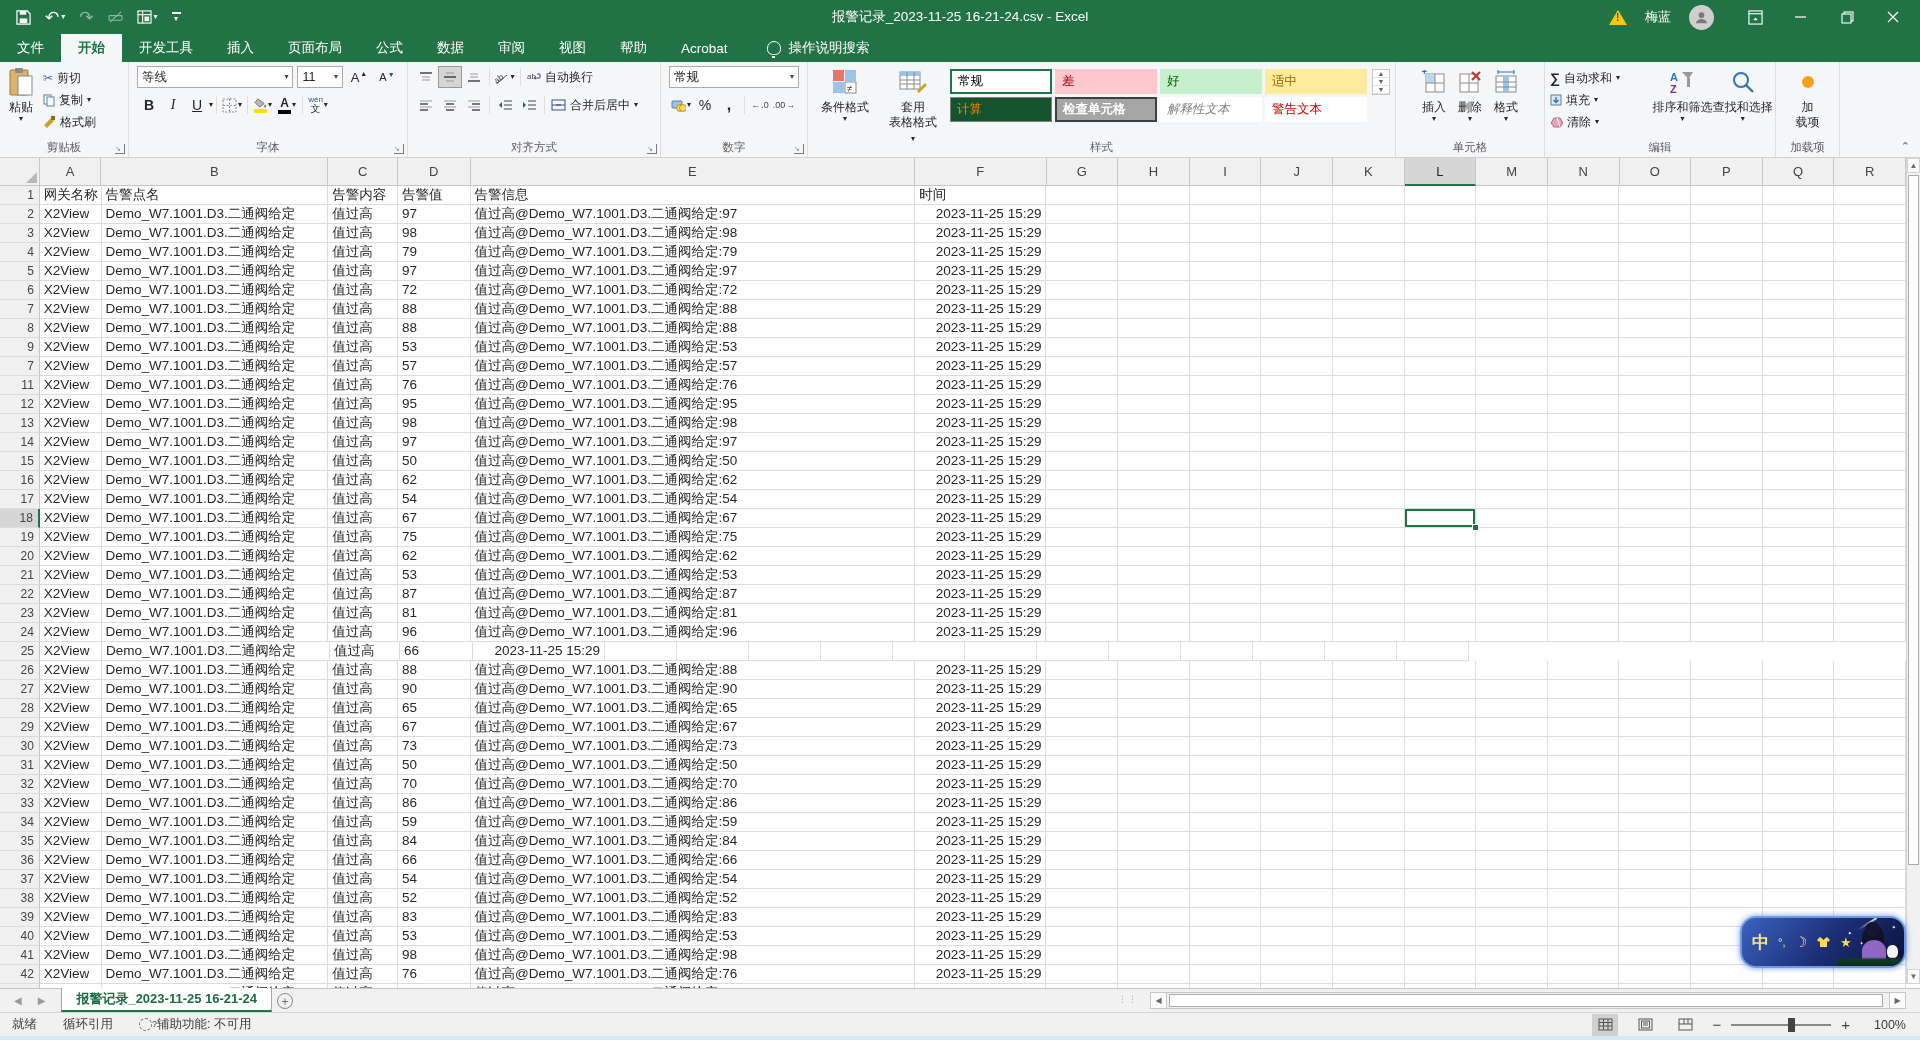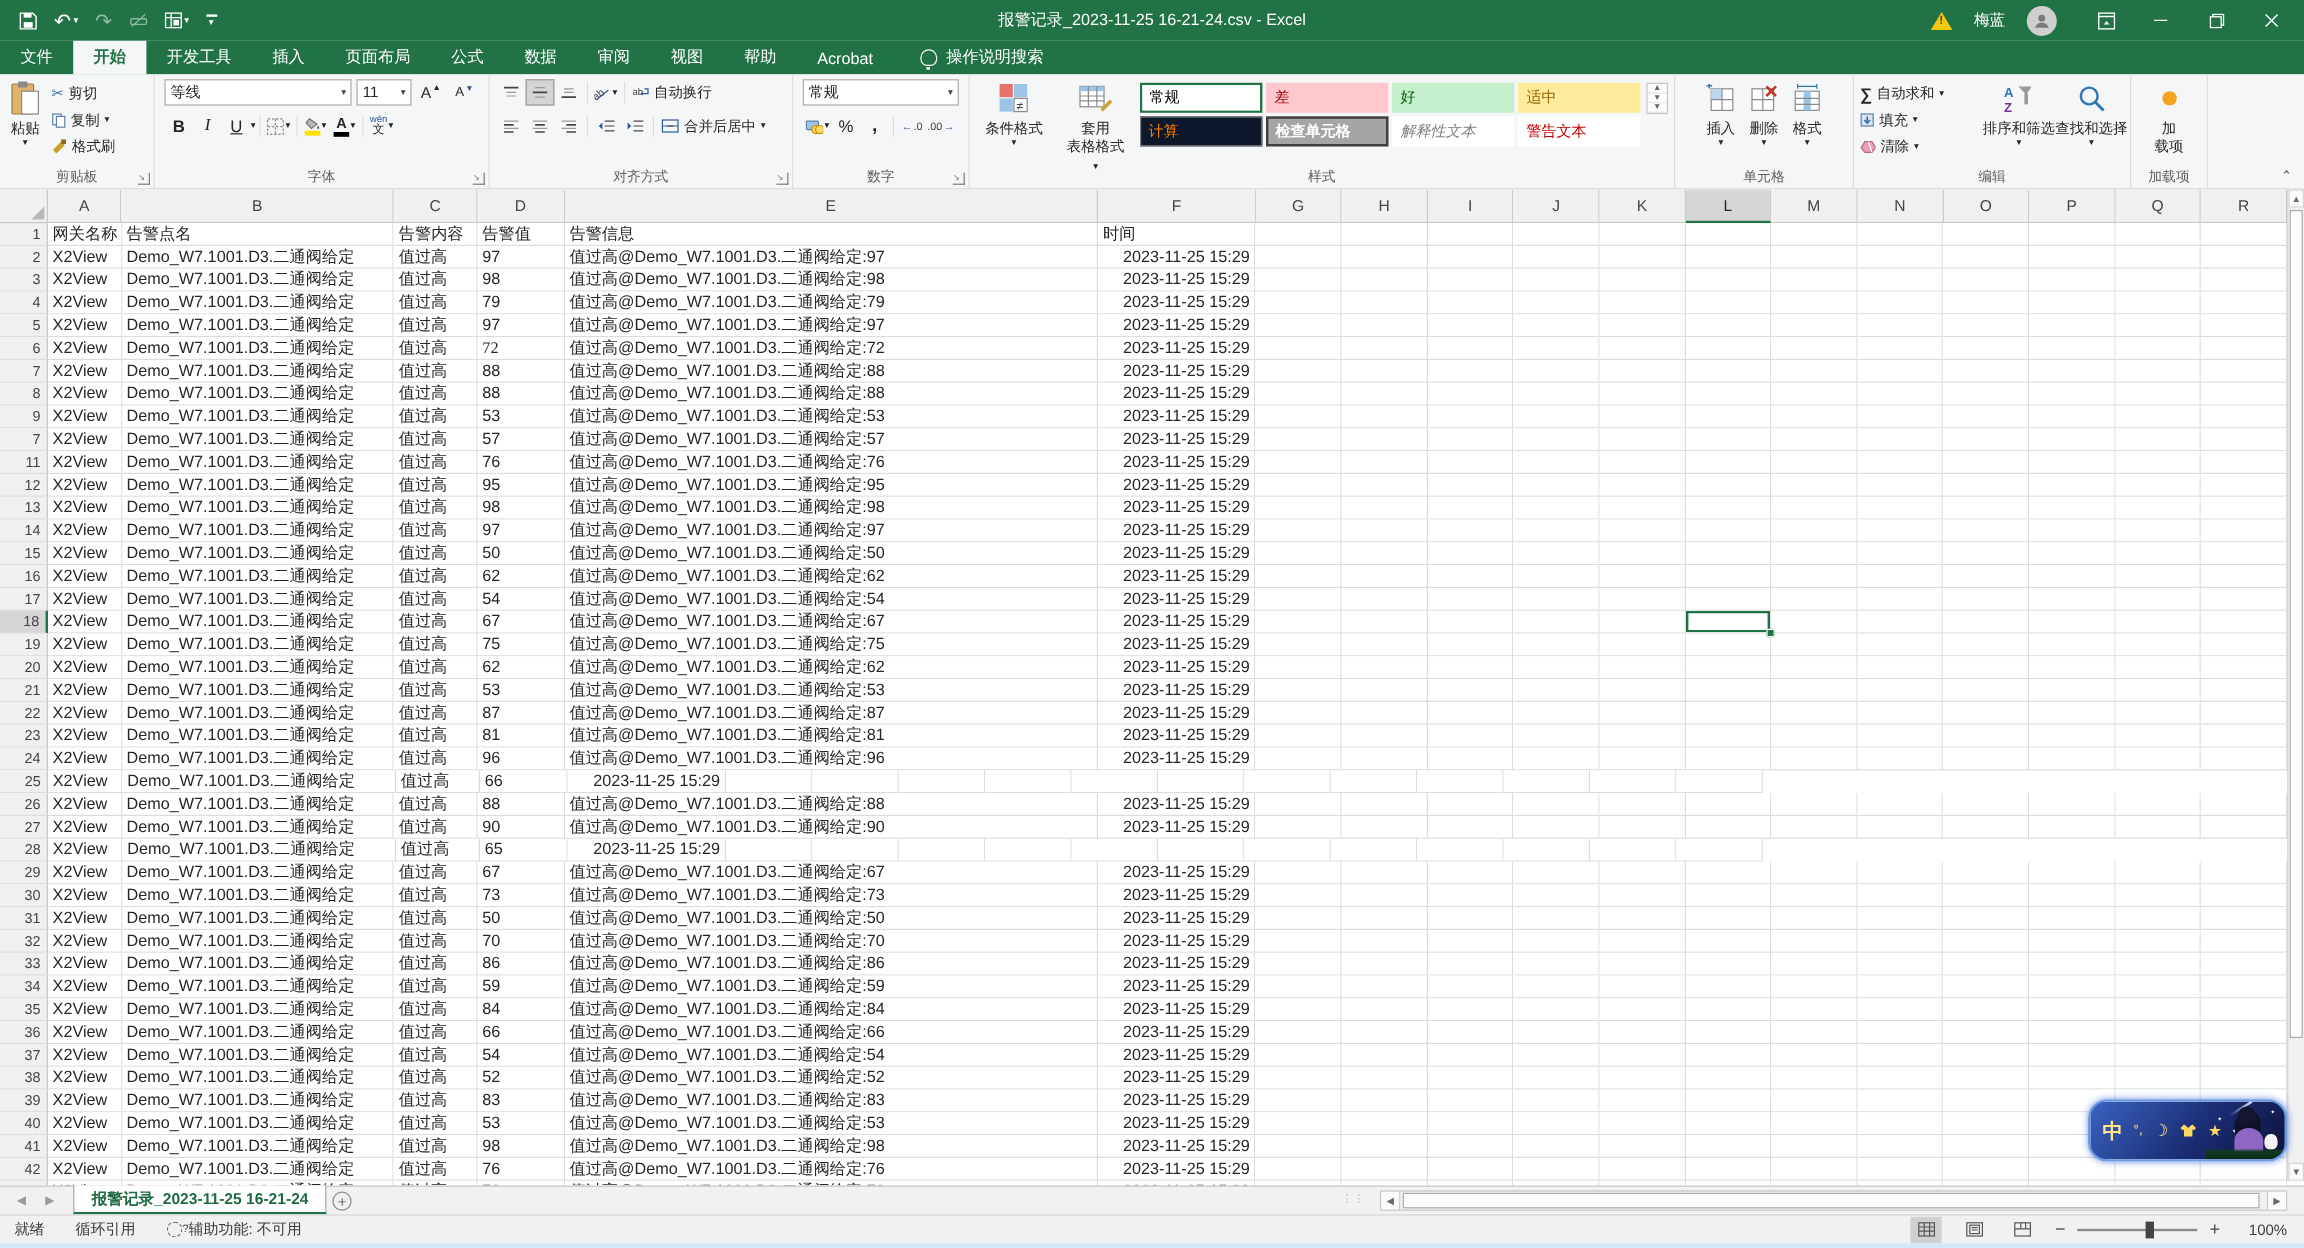--- a/index.html
+++ b/index.html
@@ -479,21 +479,21 @@
             <path d="M18 22l8-8 2 2-8 8z" fill="#c9a227"></path>
           </svg>
       </span>
       <span><span>套用</span><br><span>表格格式</span> <span class="caret">▾</span></span>
     </div>
     <div class="chipgrid" id="chipgrid">
         <div class="chip normal" style="background: rgb(255, 255, 255); color: rgb(0, 0, 0);">常规</div>
         <div class="chip bad" style="background: rgb(255, 199, 206); color: rgb(156, 0, 6);">差</div>
         <div class="chip good" style="background: rgb(198, 239, 206); color: rgb(0, 97, 0);">好</div>
         <div class="chip neutral" style="background: rgb(255, 235, 156); color: rgb(156, 101, 0);">适中</div>
-        <div class="chip calculation" style="background: #0f172a; color: rgb(250, 125, 0);">计算</div>
+        <div class="chip calculation" style="background: #14532d; color: rgb(250, 125, 0);">计算</div>
         <div class="chip check-cell" style="background: rgb(165, 165, 165); color: rgb(255, 255, 255);">检查单元格</div>
         <div class="chip explanatory" style="background: rgb(255, 255, 255); color: rgb(127, 127, 127);">解释性文本</div>
         <div class="chip warning" style="background: rgb(255, 255, 255); color: rgb(192, 0, 0);">警告文本</div>
       </div>
     <div class="gal-strip">
       <div>▲</div>
       <div>▼</div>
       <div>▼</div>
     </div>
     <span class="glabel">样式</span>
@@ -733,21 +733,21 @@
         <div class="cell" style="width: 72px;"></div>
         <div class="cell" style="width: 72px;"></div>
         <div class="cell" style="width: 72px;"></div>
         <div class="cell" style="width: 72px;"></div>
       </div>
       <div class="grow">
         <div class="gut">6</div>
         <div class="cell" style="width: 62px;">X2View</div>
         <div class="cell" style="width: 228px;">Demo_W7.1001.D3.二通阀给定</div>
         <div class="cell" style="width: 70px;">值过高</div>
-        <div class="cell" style="width: 73px; font-family: Liberation Serif, serif;">72</div>
+        <div class="cell" style="width: 73px;">72</div>
         <div class="cell" style="width: 447px;">值过高@Demo_W7.1001.D3.二通阀给定:72</div>
         <div class="cell right" style="width: 132px;">2023-11-25 15:29</div>
         <div class="cell" style="width: 72px;"></div>
         <div class="cell" style="width: 72px;"></div>
         <div class="cell" style="width: 72px;"></div>
         <div class="cell" style="width: 72px;"></div>
         <div class="cell" style="width: 72px;"></div>
         <div class="cell" style="width: 72px;"></div>
         <div class="cell" style="width: 72px;"></div>
         <div class="cell" style="width: 72px;"></div>
@@ -1197,20 +1197,21 @@
         <div class="cell" style="width: 72px;"></div>
         <div class="cell" style="width: 72px;"></div>
         <div class="cell" style="width: 72px;"></div>
       </div>
       <div class="grow">
         <div class="gut">28</div>
         <div class="cell" style="width: 62px;">X2View</div>
         <div class="cell" style="width: 228px;">Demo_W7.1001.D3.二通阀给定</div>
         <div class="cell" style="width: 70px;">值过高</div>
         <div class="cell" style="width: 73px;">65</div>
+        <div class="cell" style="width: 447px;">值过高@Demo_W7.1001.D3.二通阀给定:65</div>
         <div class="cell right" style="width: 132px;">2023-11-25 15:29</div>
         <div class="cell" style="width: 72px;"></div>
         <div class="cell" style="width: 72px;"></div>
         <div class="cell" style="width: 72px;"></div>
         <div class="cell" style="width: 72px;"></div>
         <div class="cell" style="width: 72px;"></div>
         <div class="cell" style="width: 72px;"></div>
         <div class="cell" style="width: 72px;"></div>
         <div class="cell" style="width: 72px;"></div>
         <div class="cell" style="width: 72px;"></div>

